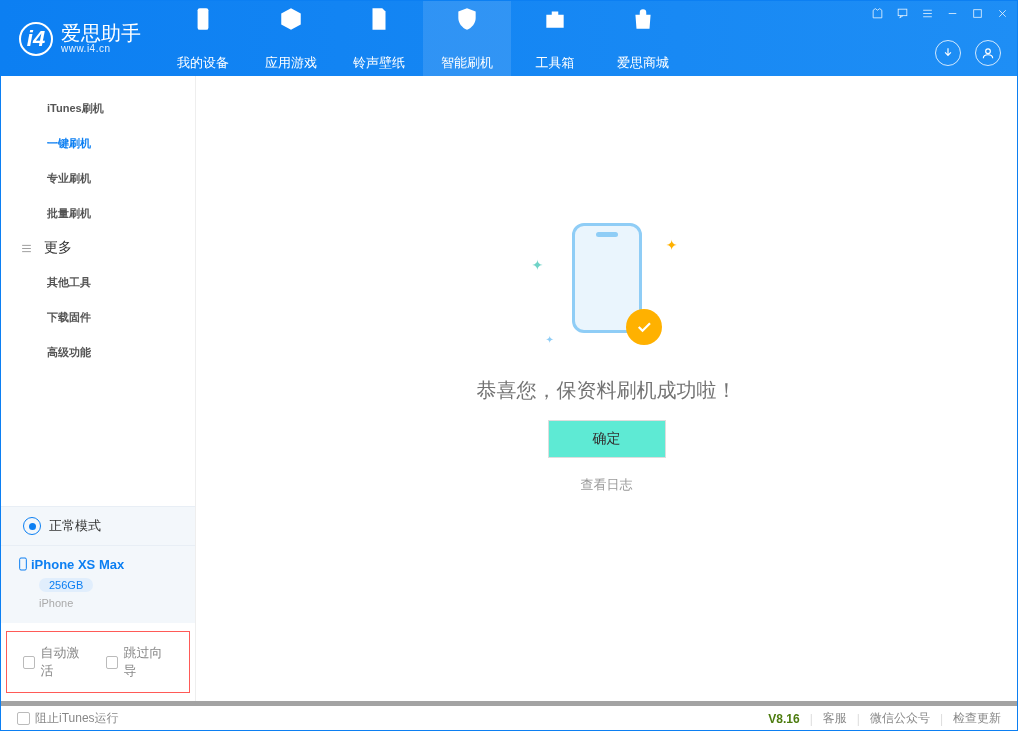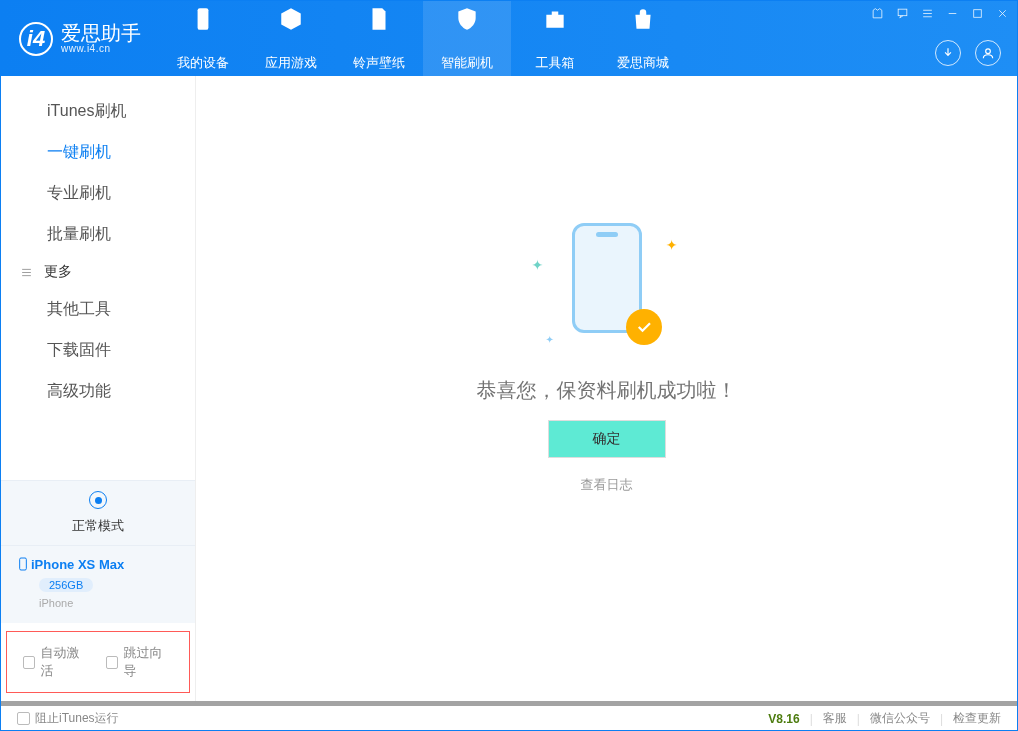--- a/index.html
+++ b/index.html
@@ -23,24 +23,24 @@
 .hdr-right { position: absolute; right: 16px; bottom: 10px; display: flex; gap: 14px; }
 .hdr-right .circ { width: 26px; height: 26px; border: 1.5px solid rgba(255,255,255,.8); border-radius: 50%; display: flex; align-items: center; justify-content: center; cursor: pointer; }
 .hdr-right svg { width: 14px; height: 14px; fill: none; stroke: #fff; stroke-width: 2; }
 
 
 .body { display: flex; height: 625px; }
 .sidebar { width: 195px; border-right: 1px solid #eee; display: flex; flex-direction: column; }
 .sb-scroll { flex: 1; padding-top: 15px; }
 .sb-sec-hd { display: flex; align-items: center; padding: 8px 18px; font-size: 14px; color: #333; font-weight: 500; gap: 10px; }
 .sb-sec-hd svg { width: 15px; height: 15px; }
-.sb-item { padding: 10px 0 10px 46px; font-size: 16px; color: #555; cursor: pointer; }
+.sb-item { padding: 10px 0 10px 46px; font-size: 11px; color: #555; cursor: pointer; font-weight: bold; }
 .sb-item.active { color: #0c7ff2; }
 
-.sb-status { background: #f3f7fb; padding: 10px 22px; font-size: 13px; display: flex; align-items: center; gap: 8px; color: #333; border-top: 1px solid #e8eef5; flex-direction: column; }
+.sb-status { background: #f3f7fb; padding: 10px 22px; font-size: 13px; display: flex; align-items: center; gap: 8px; color: #333; border-top: 1px solid #e8eef5; }
 .sb-status .dot { width: 18px; height: 18px; border-radius: 50%; border: 1.5px solid #0c7ff2; display: flex; align-items: center; justify-content: center; }
 .sb-status .dot::after { content: ""; width: 7px; height: 7px; border-radius: 50%; background: #0c7ff2; }
 .sb-device { background: #f3f7fb; padding: 10px 14px 14px; border-top: 1px solid #e8eef5; }
 .sb-device .row1 { display: flex; align-items: center; color: #0c7ff2; font-weight: 600; font-size: 13px; }
 .sb-device .row1 svg { width: 16px; height: 16px; stroke: #0c7ff2; fill: none; stroke-width: 1.5; }
 .cap-pill { display: inline-block; margin-top: 6px; margin-left: 24px; font-size: 11px; padding: 1px 10px; border-radius: 10px; background: #e1eefc; color: #0c7ff2; }
 .dev-type { margin-left: 24px; font-size: 11px; color: #aaa; margin-top: 4px; }
 .sb-checks { padding: 12px 16px; border: 1.5px solid #ff5a57; margin: 8px 5px; display: flex; gap: 16px; font-size: 13px; color: #888; }
 .chk { display: flex; align-items: center; gap: 5px; cursor: pointer; }
 .chk-box { width: 13px; height: 13px; border: 1px solid #bbb; border-radius: 2px; }

